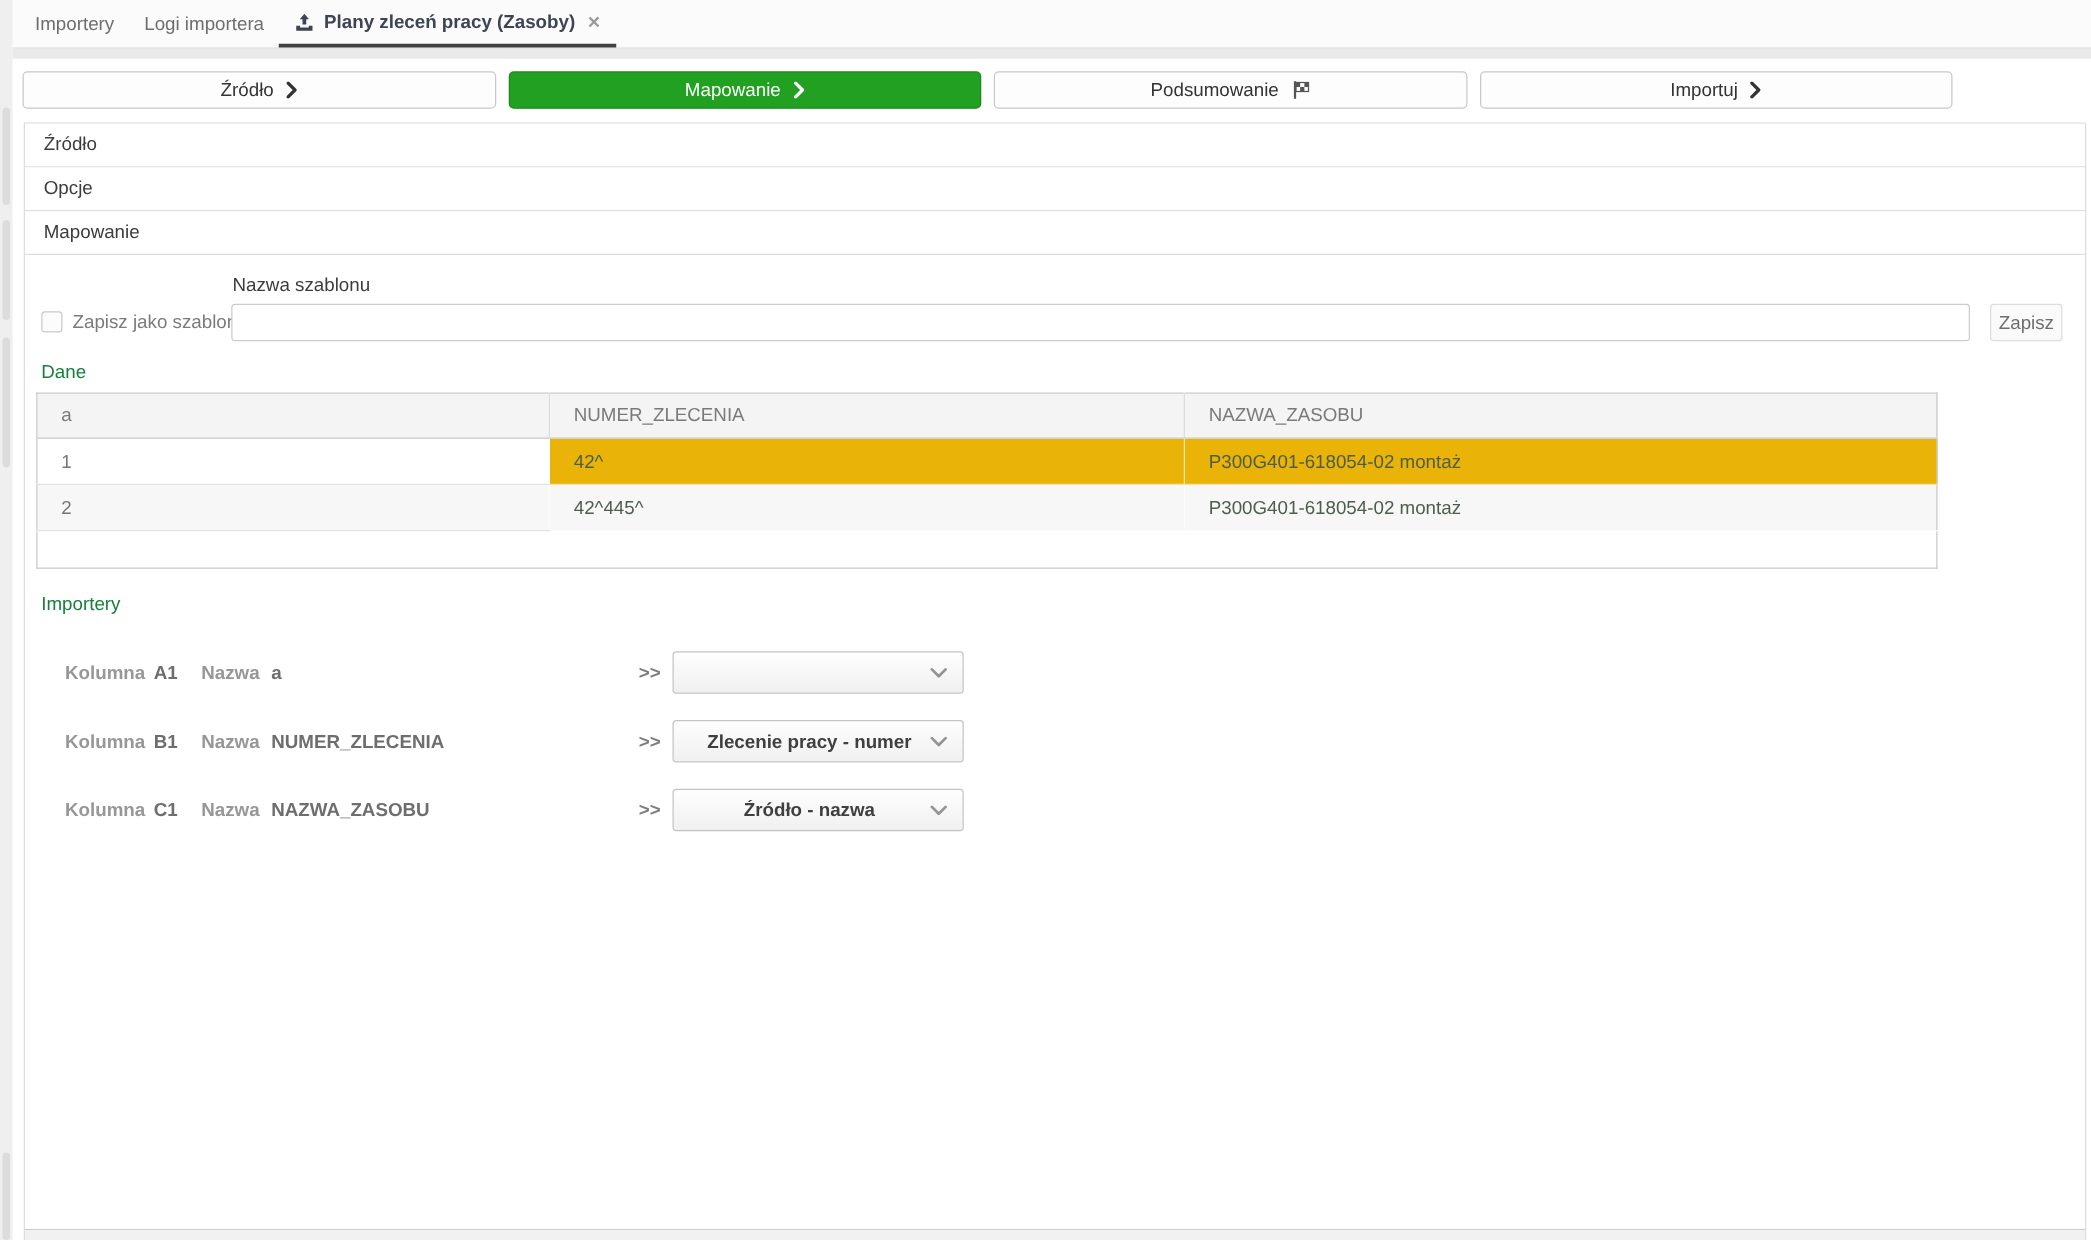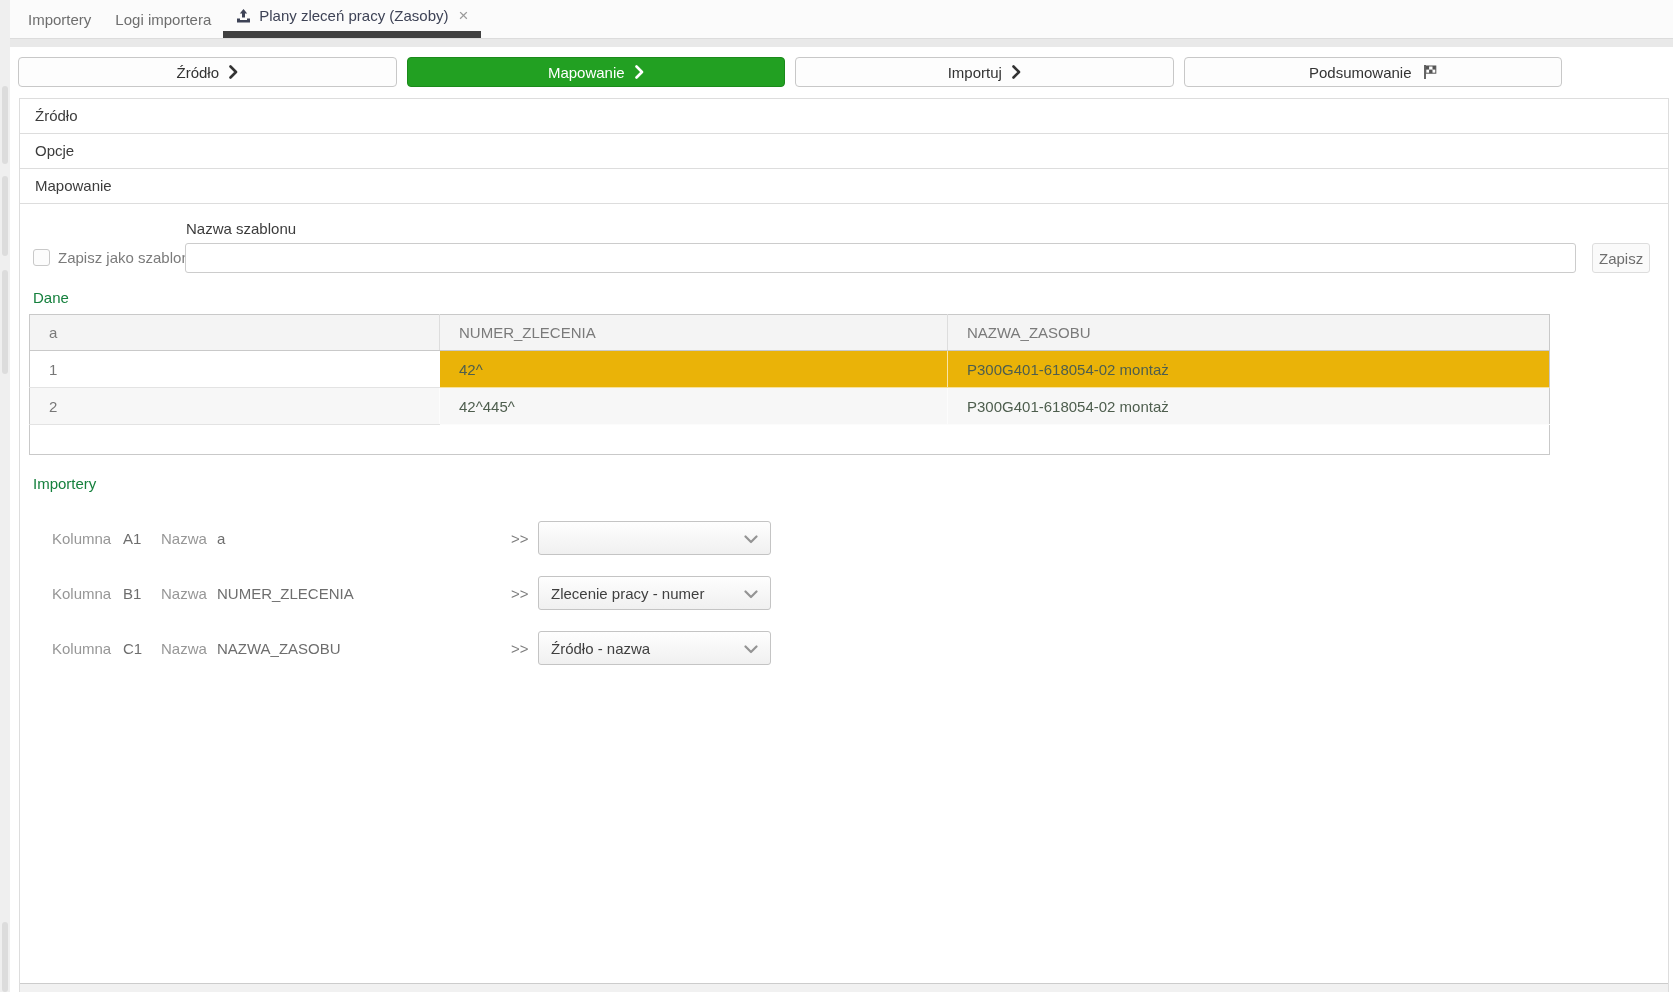--- a/index.html
+++ b/index.html
@@ -10,21 +10,21 @@
   }
   
   .left-strip { position:absolute; left:0; top:0; width:10px; height:992px; background:#efefef; }
   .left-strip .seg { position:absolute; left:2px; width:6px; border-radius:3px; background:#dcdcdc; }
   .main { margin-left:10px; }
 
   
   .tabbar { height:39px; background:#fbfbfb; border-bottom:1px solid #dcdcdc;
             display:flex; align-items:stretch; padding-left:6px; }
   .tab { display:flex; align-items:center; padding:0 12px; color:#6e6e6e; cursor:default; }
-  .tab.active { color:#3e4356; border-bottom:7px solid #404040; padding:0 13px; }
+  .tab.active { color:#3e4356; border-bottom:3px solid #404040; padding:0 13px;font-weight:bold; }
   .tab .t-icon { display:inline-flex; margin-right:8px; }
   .tab .close { margin-left:10px; color:#9a9a9a; font-size:17px; line-height:1; }
 
   .gray-band { height:8px; background:#e9e9e9; }
 
   
   .steps { display:flex; gap:10px; width:1544px; margin:10px 0 0 8px; }
   .step { flex:1; height:30px; border:1px solid #c8c8c8; border-radius:4px; background:#fdfdfd;
           color:#333; font-family:inherit; font-size:15px; display:flex; align-items:center;
           justify-content:center; gap:10px; cursor:pointer; }
@@ -63,28 +63,28 @@
   table.preview td { height:37px; padding-left:19px; color:#777; border-left:1px solid #dddddd;
                      border-bottom:1px solid #e3e3e3; }
   table.preview td:first-child { border-left:none; }
   table.preview tr.alt td { background:#f7f7f7; }
   table.preview td.hl { background:#eab308; color:#4e5e4e;
                         border-left:1px solid rgba(255,255,255,0.65);
                         border-bottom:1px solid rgba(255,255,255,0.6); }
   table.preview tr.empty td { height:30px; background:#ffffff; border-bottom:none; }
 
   
-  .map-row { display:flex; align-items:center; height:34px; padding-left:23px; margin-top:21px; }
+  .map-row { display:flex; align-items:center; height:34px; padding-left:23px; margin-top:21px;font-weight:bold; }
   .map-row.first { margin-top:29px; }
   .k-label { width:71px; color:#979797; } .k-val { width:38px; color:#6e6e6e; }
   .n-label { width:56px; color:#979797; } .n-val { width:294px; color:#6e6e6e; }
   .arrow { width:27px; color:#7d7d7d; }
   .select-box { width:233px; height:34px; border:1px solid #c4c4c4; border-radius:3px;
                 background:linear-gradient(#fefefe,#f0f0f0); display:flex; align-items:center;
-                padding:0 12px; cursor:pointer; }
+                padding:0 12px; cursor:pointer;text-align:center; }
   .select-box .sel-text { flex:1; color:#3f3f3f; white-space:nowrap; overflow:hidden; }
   .select-box svg { flex:none; }
 </style>
 </head>
 <body>
 
 <div class="left-strip">
   <div class="seg" style="top:86px;height:78px;"></div>
   <div class="seg" style="top:176px;height:80px;"></div>
   <div class="seg" style="top:270px;height:104px;"></div>
@@ -125,38 +125,38 @@
     </button>
     <button class="step active">
       <span>Mapowanie</span>
       <span>
           <svg width="9" height="14" viewBox="0 0 9 14">
             <polyline points="1.5,1.5 7,7 1.5,12.5" fill="none" stroke="#ffffff" stroke-width="2.6" stroke-linecap="round" stroke-linejoin="round"></polyline>
           </svg>
         </span>
     </button>
     <button class="step">
-      <span>Importuj</span>
-      <span>
-          <svg width="9" height="14" viewBox="0 0 9 14">
-            <polyline points="1.5,1.5 7,7 1.5,12.5" fill="none" stroke="#333" stroke-width="2.6" stroke-linecap="round" stroke-linejoin="round"></polyline>
-          </svg>
-        </span>
-    </button>
-    <button class="step">
       <span>Podsumowanie</span>
       <span>
         <svg width="15" height="16" viewBox="0 0 15 16">
             <line x1="3" y1="1" x2="3" y2="15" stroke="#555" stroke-width="1.8"></line>
             <rect x="3.8" y="2" width="10" height="7.2" fill="#ffffff" stroke="#555" stroke-width="1"></rect>
             <rect x="3.8" y="2" width="3.3" height="3.6" fill="#555"></rect>
             <rect x="10.5" y="2" width="3.3" height="3.6" fill="#555"></rect>
             <rect x="7.1" y="5.6" width="3.4" height="3.6" fill="#555"></rect>
           </svg>
       </span>
+    </button>
+    <button class="step">
+      <span>Importuj</span>
+      <span>
+          <svg width="9" height="14" viewBox="0 0 9 14">
+            <polyline points="1.5,1.5 7,7 1.5,12.5" fill="none" stroke="#333" stroke-width="2.6" stroke-linecap="round" stroke-linejoin="round"></polyline>
+          </svg>
+        </span>
     </button>
   </div>
 
   <div class="accordion">
     <div class="acc-header">Źródło</div>
     <div class="acc-header">Opcje</div>
     <div class="acc-header">Mapowanie</div>
 
     <div class="acc-content">
 

